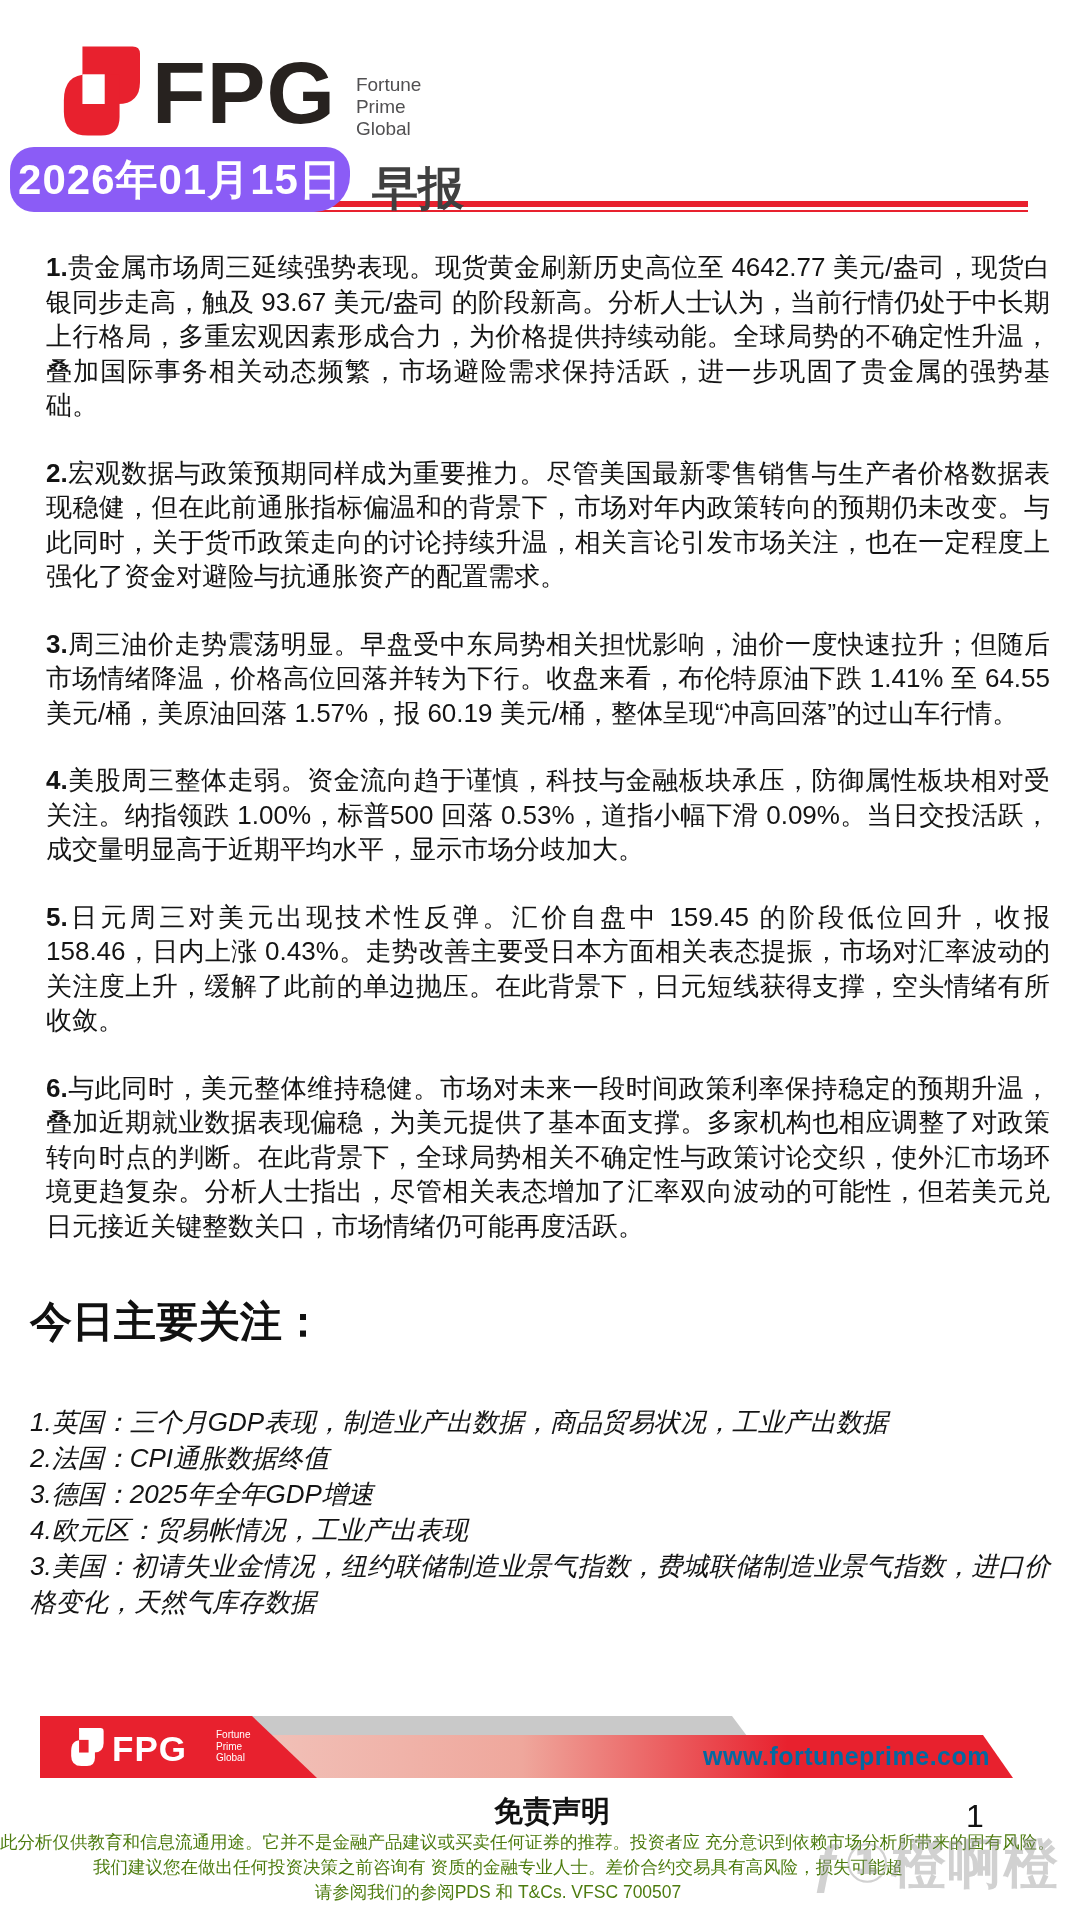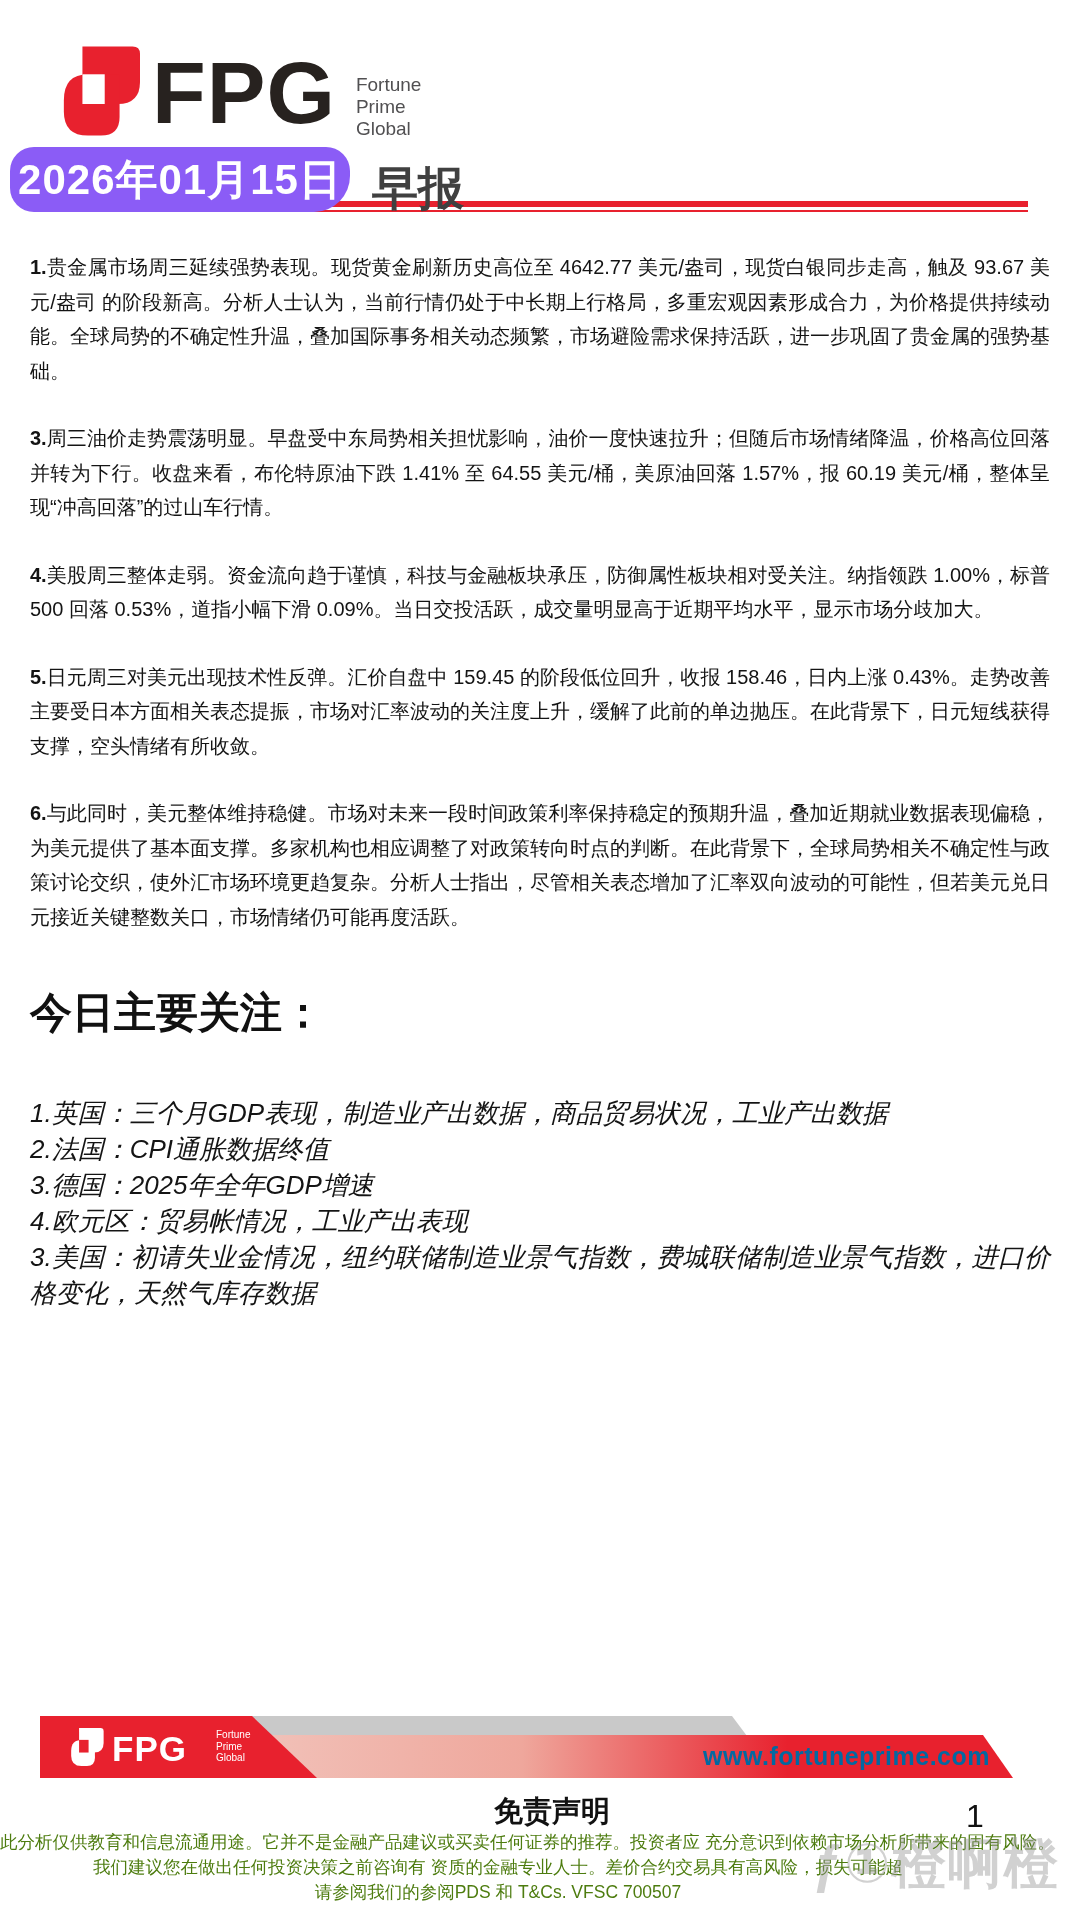--- a/index.html
+++ b/index.html
@@ -16,21 +16,21 @@
   .date-badge{
     position:absolute;left:10px;top:147px;width:340px;height:65px;background:#8b5cf6;
     border-radius:24px 24px 36px 24px;color:#fff;font-weight:bold;font-size:42px;
     display:flex;align-items:center;justify-content:center;z-index:3;letter-spacing:1px;
   }
   .report-type{position:absolute;left:372px;top:150px;font-size:46px;font-weight:800;color:#404040;z-index:3;margin-top:8px;}
   .red-line{position:absolute;left:195px;top:201px;width:833px;height:6px;background:#e8212e;z-index:1;}
   .red-line-thin{position:absolute;left:195px;top:210px;width:833px;height:2px;background:#e8212e;z-index:1;}
   
   .content{position:absolute;left:30px;top:250px;width:1020px;}
-  .brief{font-size:20px;line-height:34.5px;margin:0 0 33px 0;text-align:justify;color:#141414;}
+  .brief{font-size:26px;line-height:34.5px;margin:0 0 33px 16px;text-align:justify;color:#141414;}
   .brief b{font-weight:700;}
   .focus-heading{font-size:42px;line-height:48px;font-weight:bold;color:#111;margin:55px 0 16px 0;}
   .focus-list{margin-top:58px;font-size:26px;line-height:36px;text-align:justify;font-style:italic;}
   
   .banner{position:absolute;left:40px;top:1716px;width:1000px;height:62px;}
   .banner-gray{position:absolute;left:150px;top:0;width:557px;height:20px;background:#c9c9c9;
     clip-path:polygon(0 0,542px 0,557px 100%,0 100%);}
   .banner-grad{position:absolute;left:150px;top:19px;width:830px;height:43px;
     background:linear-gradient(90deg,#d9cfcd 0%,#f1beb5 12%,#efa79c 40%,#e8212e 72%);
     clip-path:polygon(20px 0,793px 0,823px 100%,0 100%);}
@@ -68,20 +68,21 @@
   </div>
 </div>
 
 <div class="date-badge">2026年01月15日</div>
 <div class="report-type">早报</div>
 <div class="red-line"></div>
 <div class="red-line-thin"></div>
 
 <div class="content">
   <p class="brief"><b>1.</b><span>贵金属市场周三延续强势表现。现货黄金刷新历史高位至 4642.77 美元/盎司，现货白银同步走高，触及 93.67 美元/盎司 的阶段新高。分析人士认为，当前行情仍处于中长期上行格局，多重宏观因素形成合力，为价格提供持续动能。全球局势的不确定性升温，叠加国际事务相关动态频繁，市场避险需求保持活跃，进一步巩固了贵金属的强势基础。</span></p>
+  <p class="brief"><b>2.</b><span>宏观数据与政策预期同样成为重要推力。尽管美国最新零售销售与生产者价格数据表现稳健，但在此前通胀指标偏温和的背景下，市场对年内政策转向的预期仍未改变。与此同时，关于货币政策走向的讨论持续升温，相关言论引发市场关注，也在一定程度上强化了资金对避险与抗通胀资产的配置需求。</span></p>
   <p class="brief"><b>3.</b><span>周三油价走势震荡明显。早盘受中东局势相关担忧影响，油价一度快速拉升；但随后市场情绪降温，价格高位回落并转为下行。收盘来看，布伦特原油下跌 1.41% 至 64.55 美元/桶，美原油回落 1.57%，报 60.19 美元/桶，整体呈现“冲高回落”的过山车行情。</span></p>
   <p class="brief"><b>4.</b><span>美股周三整体走弱。资金流向趋于谨慎，科技与金融板块承压，防御属性板块相对受关注。纳指领跌 1.00%，标普500 回落 0.53%，道指小幅下滑 0.09%。当日交投活跃，成交量明显高于近期平均水平，显示市场分歧加大。</span></p>
   <p class="brief"><b>5.</b><span>日元周三对美元出现技术性反弹。汇价自盘中 159.45 的阶段低位回升，收报 158.46，日内上涨 0.43%。走势改善主要受日本方面相关表态提振，市场对汇率波动的关注度上升，缓解了此前的单边抛压。在此背景下，日元短线获得支撑，空头情绪有所收敛。</span></p>
   <p class="brief"><b>6.</b><span>与此同时，美元整体维持稳健。市场对未来一段时间政策利率保持稳定的预期升温，叠加近期就业数据表现偏稳，为美元提供了基本面支撑。多家机构也相应调整了对政策转向时点的判断。在此背景下，全球局势相关不确定性与政策讨论交织，使外汇市场环境更趋复杂。分析人士指出，尽管相关表态增加了汇率双向波动的可能性，但若美元兑日元接近关键整数关口，市场情绪仍可能再度活跃。</span></p>
 
   <div class="focus-heading">今日主要关注：</div>
   <div class="focus-list">
     <div>1.英国：三个月GDP表现，制造业产出数据，商品贸易状况，工业产出数据</div>
     <div>2.法国：CPI通胀数据终值</div>
     <div>3.德国：2025年全年GDP增速</div>

